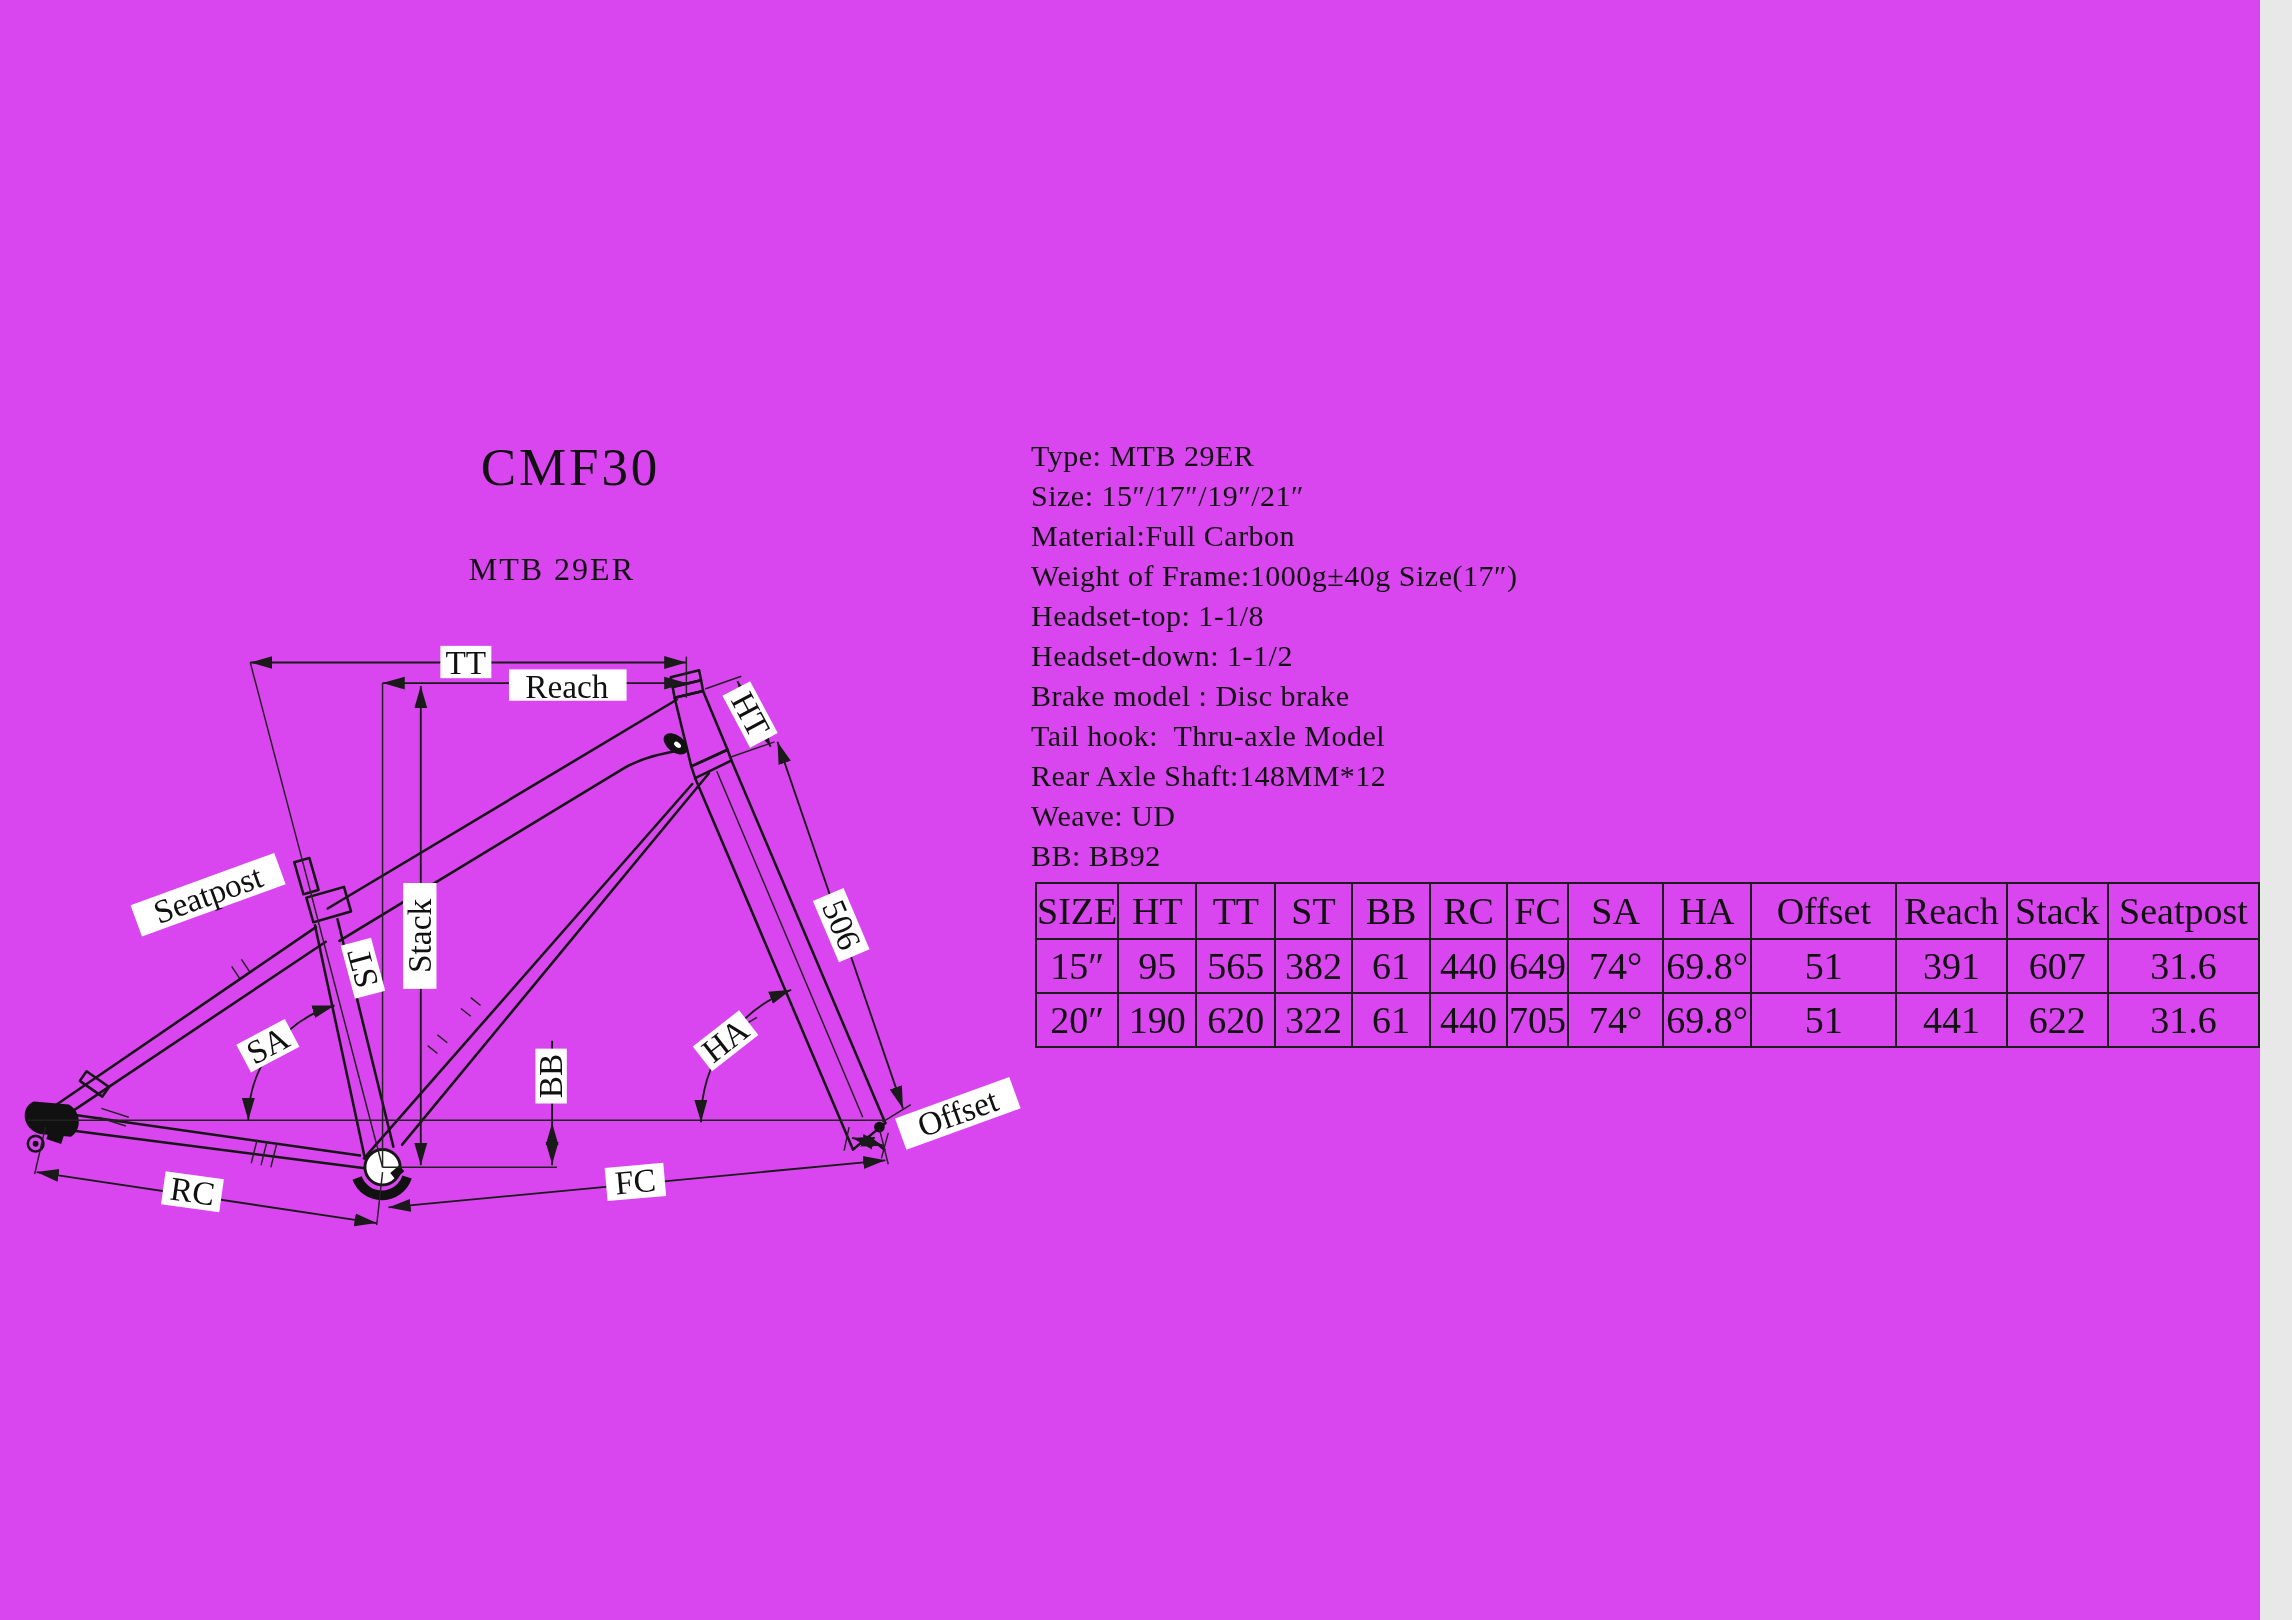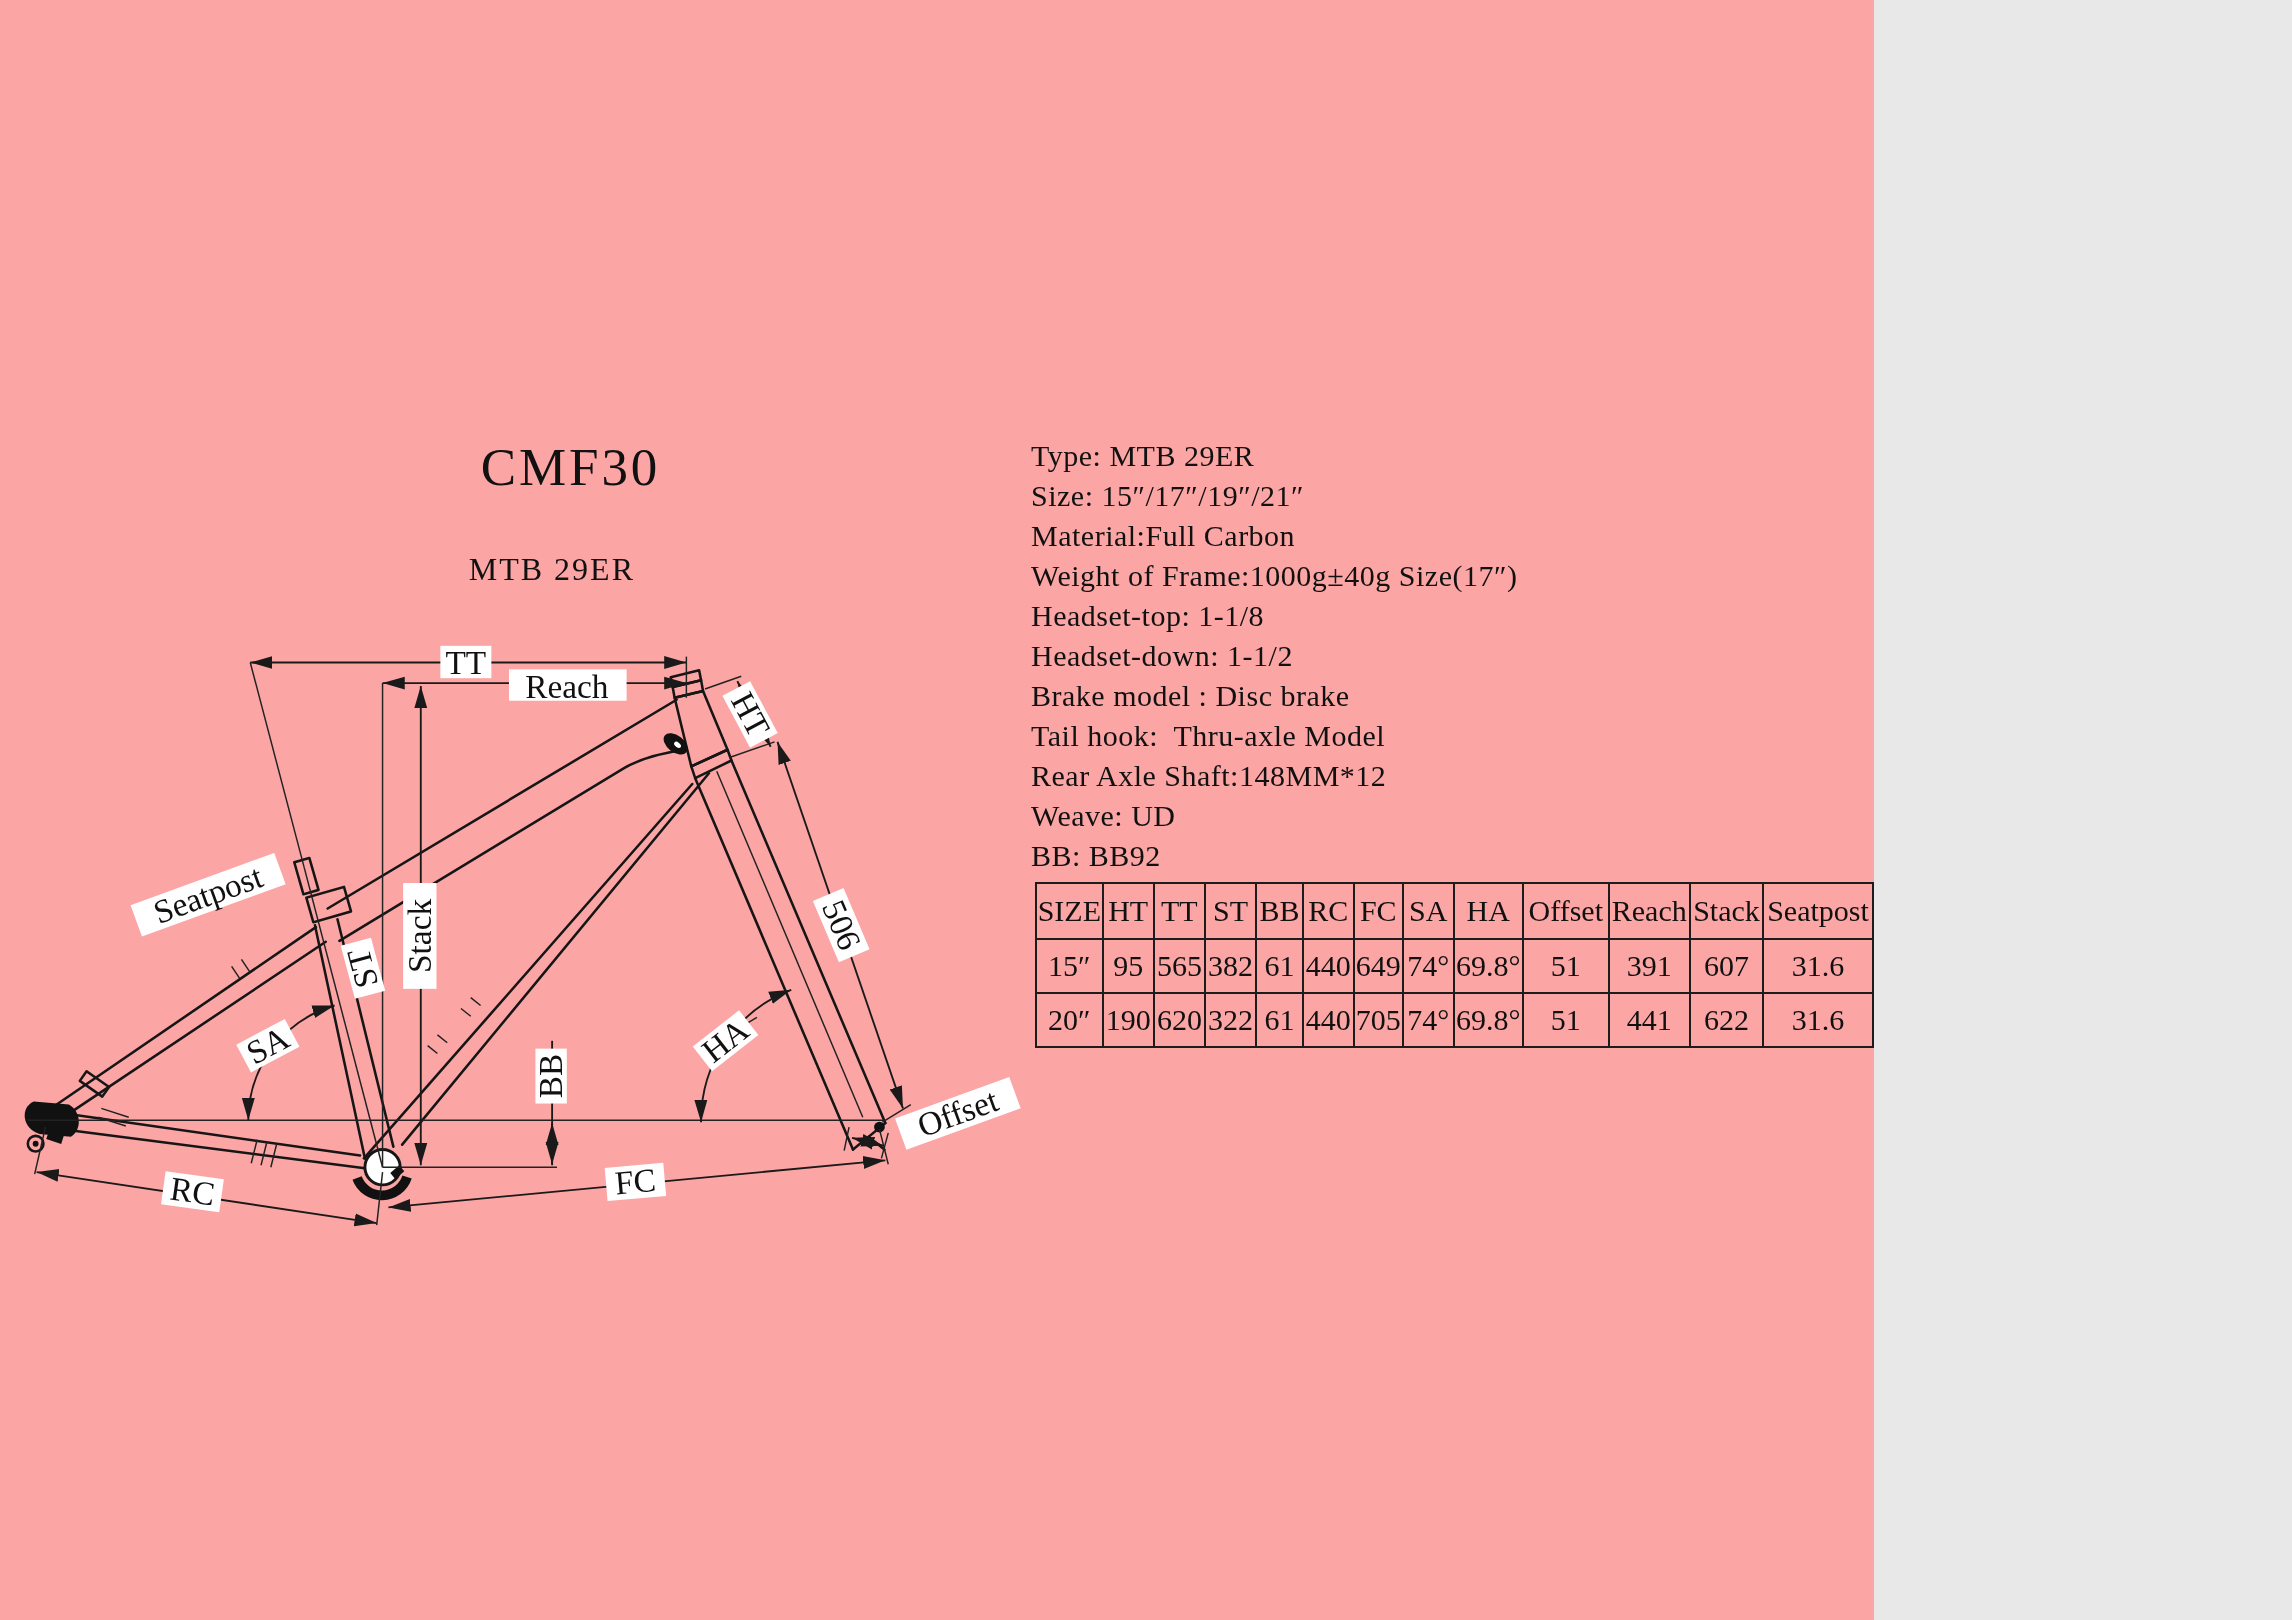--- a/index.html
+++ b/index.html
@@ -1,24 +1,24 @@
 <!DOCTYPE html>
 <html><head>
 <meta charset="utf-8">
 <style>
   html,body{margin:0;padding:0;background:#e8e8e8;}
-  .canvas{position:relative;width:1874px;height:1620px;background:#fca5a5;overflow:hidden;
+  .canvas{position:relative;width:2260px;height:1620px;background:#d946ef;overflow:hidden;
           font-family:"Liberation Serif","DejaVu Serif",serif;color:#111;}
   .abs{position:absolute;}
   .page-title{left:443px;top:437px;width:255px;text-align:center;font-size:53px;letter-spacing:2.9px;}
   .page-subtitle{left:439px;top:551px;width:196px;text-align:right;font-size:32px;letter-spacing:2px;}
   .spec-list{left:1031px;top:436px;font-size:30px;line-height:40px;letter-spacing:0.5px;white-space:pre;}
   .spec-line{height:40px;}
   table.geo{position:absolute;left:1035px;top:882px;border-collapse:collapse;table-layout:fixed;
-            font-size:30px;}
+            font-size:38px;}
   table.geo th,table.geo td{border:2.5px solid #1c1c1c;text-align:center;vertical-align:middle;
             padding:0;font-weight:normal;overflow:hidden;}
   table.geo thead tr{height:56px;}
   table.geo tbody tr{height:54px;margin-left:28px;}
   svg text{font-family:"Liberation Serif","DejaVu Serif",serif;font-size:34px;fill:#111;}
   .frame-stroke{stroke:#161616;stroke-width:2.6;fill:none;stroke-linecap:round;stroke-linejoin:round;}
   .thin{stroke:#222;stroke-width:1.5;fill:none;}
   .dim{stroke:#1a1a1a;stroke-width:1.9;fill:none;}
 </style>
 </head>

